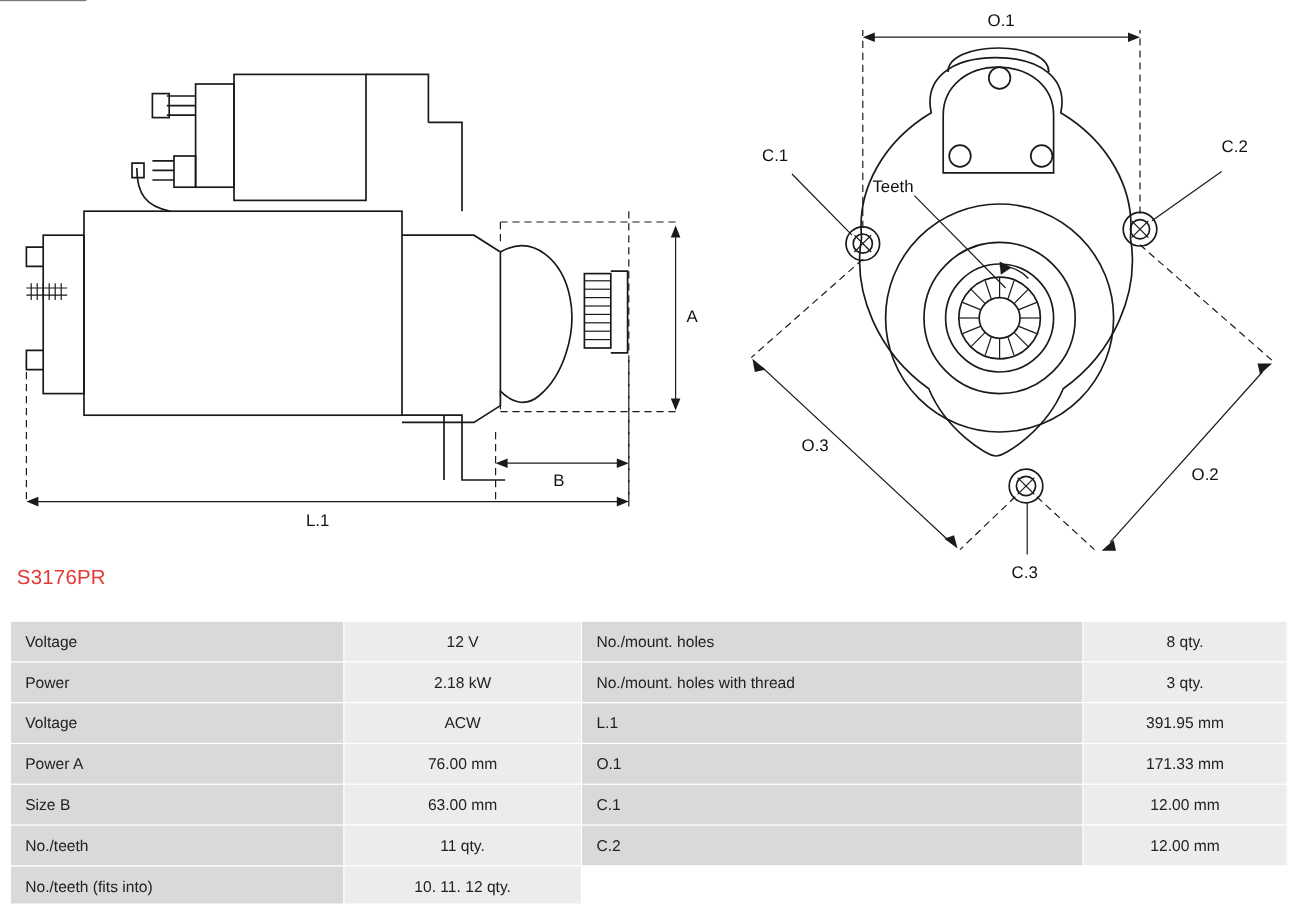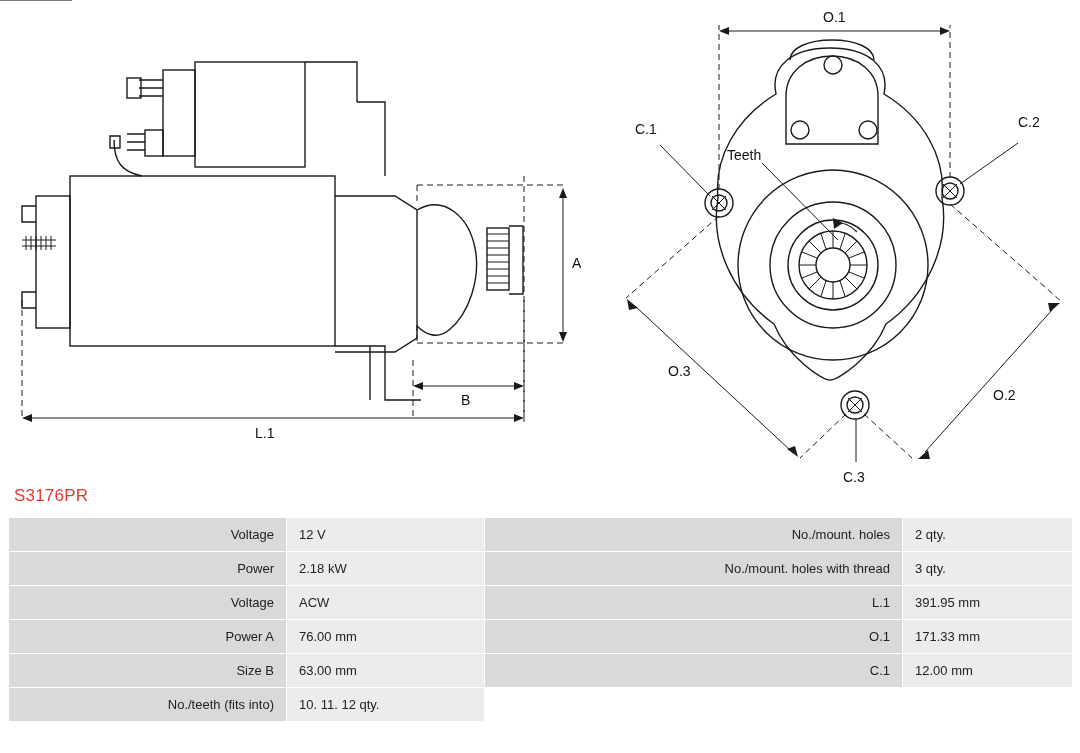--- a/index.html
+++ b/index.html
@@ -31,21 +31,21 @@
   .drawings {
     position: absolute;
     left: 0;
     top: 0;
     width: 1080px;
     height: 490px;
   }
   .part-number {
     position: absolute;
     left: 14px;
-    top: 486px;
+    top: 472px;
     font-size: 17px;
     color: #e53935;
     letter-spacing: 0.2px;
   }
   .spec-table {
     position: absolute;
     left: 8px;
     top: 517px;
     width: 1064px;
     border-collapse: collapse;
@@ -53,26 +53,25 @@
   }
   .spec-table td {
     height: 33px;
     padding: 0 12px;
     font-size: 13px;
     border: 1px solid #ffffff;
     vertical-align: middle;
   }
   .lbl {
     background: #d9d9d9;
-    text-align: right;
     color: #222;
   }
   .val {
     background: #ececec;
-    text-align: left;
+    text-align: center;
     color: #222;
   }
   .blank {
     background: #ffffff;
     border: 1px solid #ffffff;
   }
   col.c1 { width: 278px; }
   col.c2 { width: 198px; }
   col.c3 { width: 418px; }
   col.c4 { width: 170px; }
@@ -281,21 +280,21 @@
       <col class="c1">
         <col class="c2">
         <col class="c3">
         <col class="c4">
     </colgroup>
     <tbody>
       <tr>
         <td class="lbl">Voltage</td>
         <td class="val">12 V</td>
         <td class="lbl">No./mount. holes</td>
-        <td class="val">2 qty.</td>
+        <td class="val">8 qty.</td>
       </tr>
       <tr>
         <td class="lbl">Power</td>
         <td class="val">2.18 kW</td>
         <td class="lbl">No./mount. holes with thread</td>
         <td class="val">3 qty.</td>
       </tr>
       <tr>
         <td class="lbl">Voltage</td>
         <td class="val">ACW</td>
@@ -308,20 +307,26 @@
         <td class="lbl">O.1</td>
         <td class="val">171.33 mm</td>
       </tr>
       <tr>
         <td class="lbl">Size B</td>
         <td class="val">63.00 mm</td>
         <td class="lbl">C.1</td>
         <td class="val">12.00 mm</td>
       </tr>
       <tr>
+        <td class="lbl">No./teeth</td>
+        <td class="val">11 qty.</td>
+        <td class="lbl">C.2</td>
+        <td class="val">12.00 mm</td>
+      </tr>
+      <tr>
         <td class="lbl">No./teeth (fits into)</td>
         <td class="val">10. 11. 12 qty.</td>
         <td class="blank"></td>
         <td class="blank"></td>
       </tr>
     </tbody>
   </table>
 
 </div>
 

